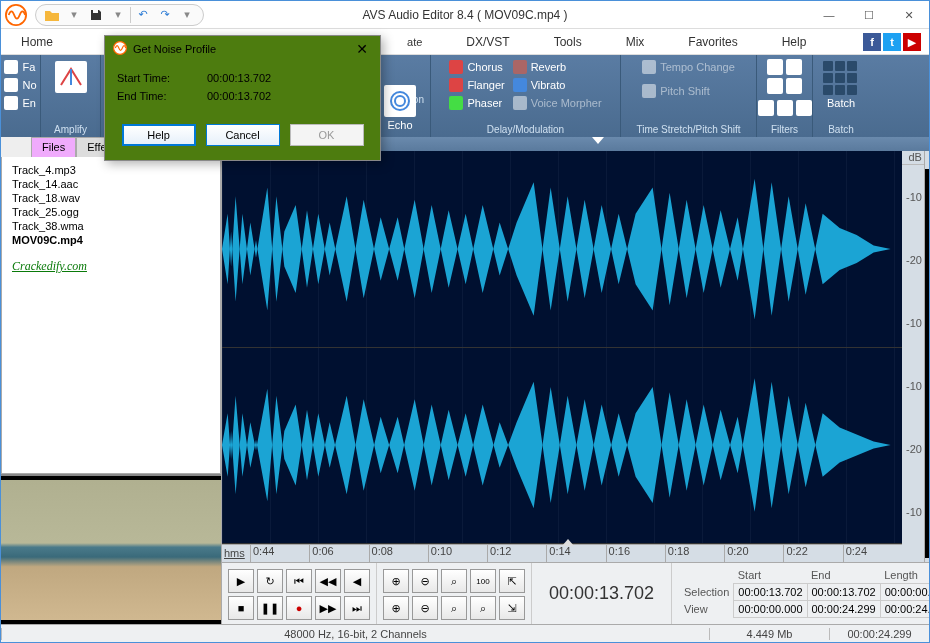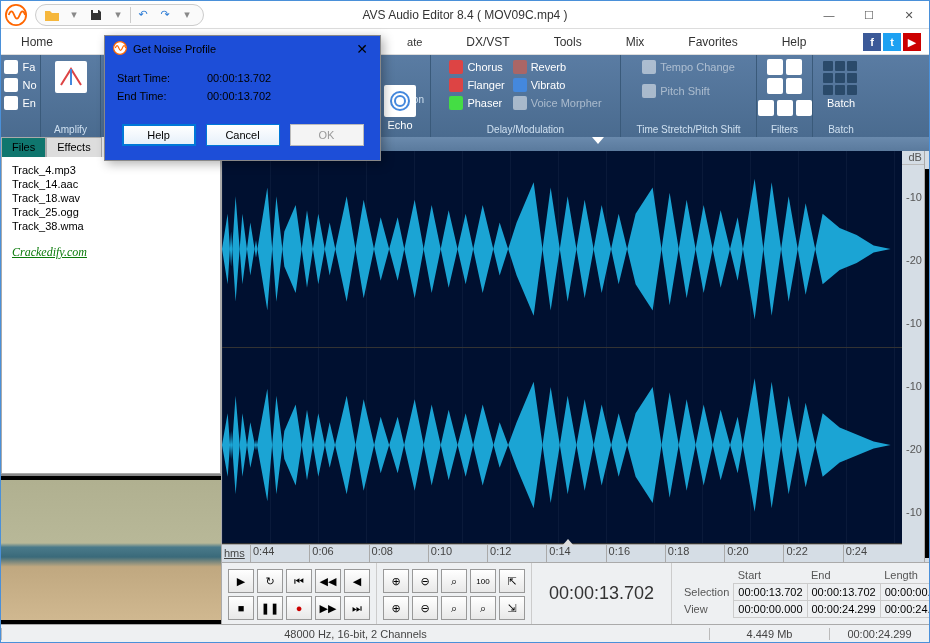--- a/index.html
+++ b/index.html
@@ -35,21 +35,21 @@
 .grid4 { display:grid; grid-template-columns:repeat(2,16px); gap:3px;}
 .grid4 div{width:16px;height:16px;background:#fff;border-radius:2px;}
 .batchgrid { display:grid; grid-template-columns:repeat(3,10px); grid-template-rows:repeat(3,10px); gap:2px; width:36px;}
 .batchgrid div{background:#2a4a6a;border-radius:1px;}
 
 
 .body { display:flex; height: calc(100% - 28px - 26px - 82px - 18px); }
 .side { width:258px; display:flex; flex-direction:column; border-right:1px solid #aaa; background:#fff;}
 .sidetabs { display:flex; height:20px; background:#eee;}
 .sidetab { padding:3px 10px; cursor:pointer; border:1px solid #aaa; background:#ddd; border-bottom:none;}
-.sidetab.active{background:#0f766e;}
+.sidetab.active{background:#f0abfc;margin-left:30px;}
 .filelist { flex:1; background:#fff; padding:6px 10px; border:1px solid #aaa; border-top:none; overflow:hidden;}
 .fileitem { padding:1px 0; cursor:pointer;}
 .fileitem.active{font-weight:bold;}
 .watermark{ color:#0a7a0a; font-family:cursive; font-style:italic; font-size:12px; text-decoration:underline; margin-top:12px;}
 .videoprev { height:150px; background:#000; border-top:2px solid #888; position:relative; display:flex; align-items:center; justify-content:center;}
 .videoprev .img { width:220px; height:140px; background: linear-gradient(#b0b090 0%, #b8b898 45%, #4a7a8a 48%, #3a6a7a 55%, #c0a880 62%, #d0b890 100%);}
 
 
 .wavearea { flex:1; display:flex; flex-direction:column; background:#eee;}
 .wavehdr { height:14px; background:linear-gradient(#6a8aad,#5a7a9d); position:relative;}
@@ -82,21 +82,21 @@
 .selinfo th,.selinfo td{text-align:left;padding:2px 4px;border:1px solid #ccc;font-weight:normal;}
 .selinfo th{border:none;color:#555;}
 .selinfo .hdr td{border:none;color:#555;}
 
 
 .status { height:18px; background:#eef0f2; border-top:1px solid #aaa; display:flex; align-items:center; font-size:10px; color:#444;}
 .status .seg{padding:0 12px; border-left:1px solid #bbb;}
 .status .c{flex:1;text-align:center;}
 
 
-.dialog { position:absolute; left:103px; top:34px; width:277px; background:#1d4ed8; border:1px solid #888; box-shadow:3px 3px 10px rgba(0,0,0,0.3); z-index:100;}
+.dialog { position:absolute; left:103px; top:34px; width:277px; background:#4d7c0f; border:1px solid #888; box-shadow:3px 3px 10px rgba(0,0,0,0.3); z-index:100;}
 .dlg-title { height:26px; display:flex; align-items:center; padding:0 8px; font-size:12px; gap:6px;}
 .dlg-title .x{margin-left:auto;cursor:pointer;font-size:14px;width:20px;text-align:center;}
 .dlg-body { padding:10px 12px 6px;}
 .dlg-body .msg{margin-bottom:14px;}
 .dlg-body .row{display:flex;margin-bottom:6px;}
 .dlg-body .row .k{width:90px;}
 .dlg-btns { display:flex; gap:10px; padding:10px 12px 14px; justify-content:center;}
 .dlg-btns button{width:74px;height:22px;border:1px solid #0078d7;background:linear-gradient(#fff,#e6f0fa);cursor:pointer;}
 .dlg-btns button.focus{border:2px solid #0078d7;}
 .dlg-btns button:disabled{border-color:#bbb;color:#999;background:#f4f4f4;cursor:default;}
@@ -287,20 +287,21 @@
     <div class="sidetabs">
       <div class="sidetab active">Files</div>
       <div class="sidetab">Effects</div>
     </div>
     <div class="filelist">
       <div class="fileitem">Track_4.mp3</div>
       <div class="fileitem">Track_14.aac</div>
       <div class="fileitem">Track_18.wav</div>
       <div class="fileitem">Track_25.ogg</div>
       <div class="fileitem">Track_38.wma</div>
+      <div class="fileitem active">MOV09C.mp4</div>
       <div class="watermark">Crackedify.com</div>
     </div>
     <div class="videoprev">
       <div class="img"></div>
     </div>
   </div>
 
   <div class="wavearea">
     <div class="wavehdr">
         <div class="marker"></div>

